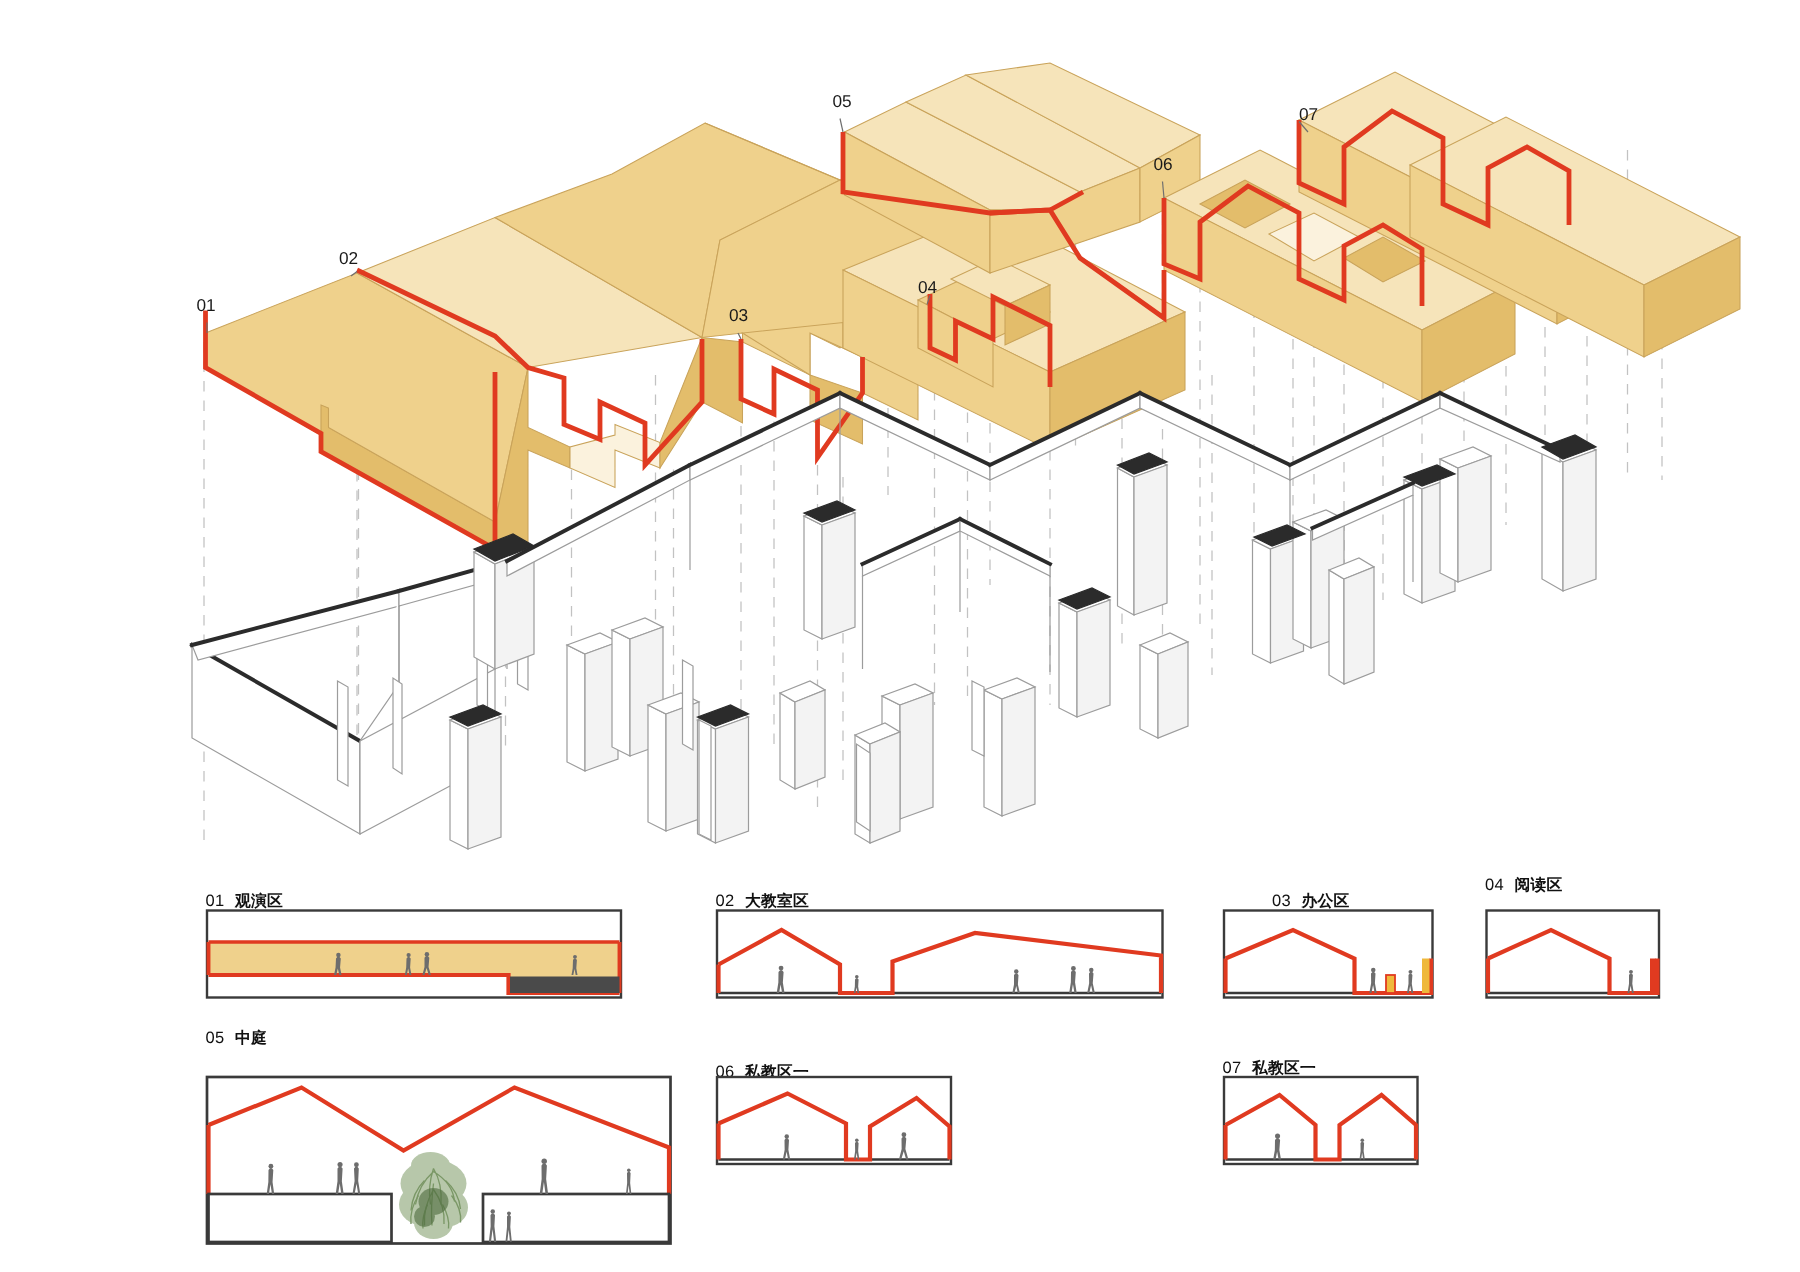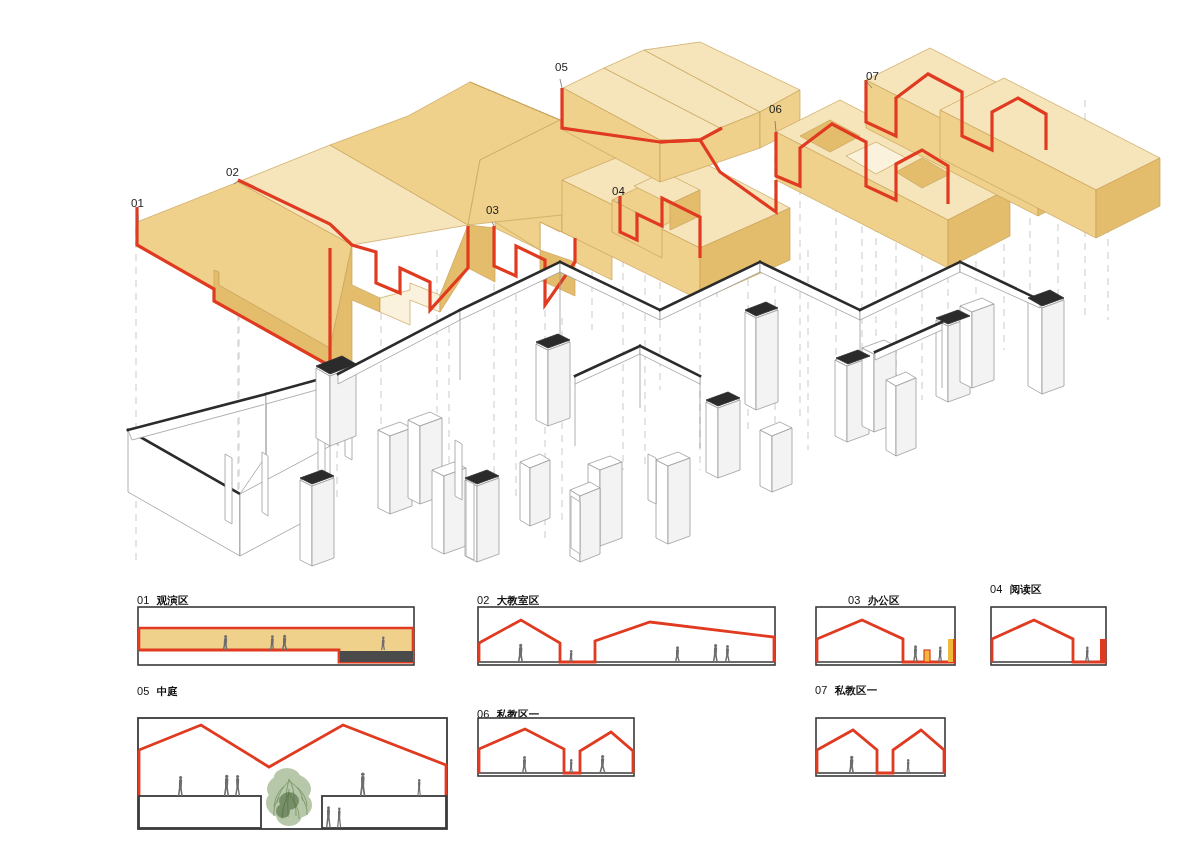--- a/index.html
+++ b/index.html
@@ -444,21 +444,21 @@
         <path d="M46 43 q1.5-2.6 3 0 l-.4 6.5 1.2 6.5 h-1.4 l-1-5.2 -1.1 5.2 h-1.4 l1.2-6.5 Z"></path>
         <circle cx="47.5" cy="40.6" r="1.5"></circle>
         <path d="M93 45 q1.2-2 2.4 0 l-.3 5.4 .8 5.6 h-1.1 l-.7-4.5 -.7 4.5 h-1.1 l.8-5.6 Z"></path>
         <circle cx="94.2" cy="43.2" r="1.2"></circle>
         <path d="M124 42 q1.6-2.7 3.2 0 l-.6 7 2 7 h-1.5 l-1.6-5.5 -1.7 5.5 h-1.5 l1.8-7 Z"></path>
         <circle cx="125.6" cy="39.5" r="1.6"></circle>
       </g>
     </svg>
   </div>
 
-  <div class="sec-title" style="left:815px;top:684px;">
+  <div class="sec-title" style="left:815px;top:705px;">
     <span class="num">07</span><span class="cn">私教区一</span>
   </div>
   <div class="sec-box" style="left:815px;top:717px;">
     <svg width="131" height="60" viewBox="0 0 131 60">
       <rect x="1" y="1" width="129" height="58" fill="#fff" stroke="#3a3a3a" stroke-width="1.6"></rect>
       <path d="M2 56 L129 56" fill="none" stroke="#3a3a3a" stroke-width="1.6"></path>
       <path d="M2 33 L2 56 M2 33 L38 13 L62 33 L62 56 L78 56 L78 33 L106 13 L129 33 L129 56" fill="none" stroke="#e03a20" stroke-width="2.8" stroke-linejoin="miter"></path>
       <g fill="#6d6d6d">
         <path d="M35 43 q1.7-2.8 3.4 0 l-.5 6.6 1.1 6.4 h-1.6 l-1-5.2 -1 5.2 h-1.6 l1.1-6.4 Z"></path>
         <circle cx="36.7" cy="40.4" r="1.7"></circle>

